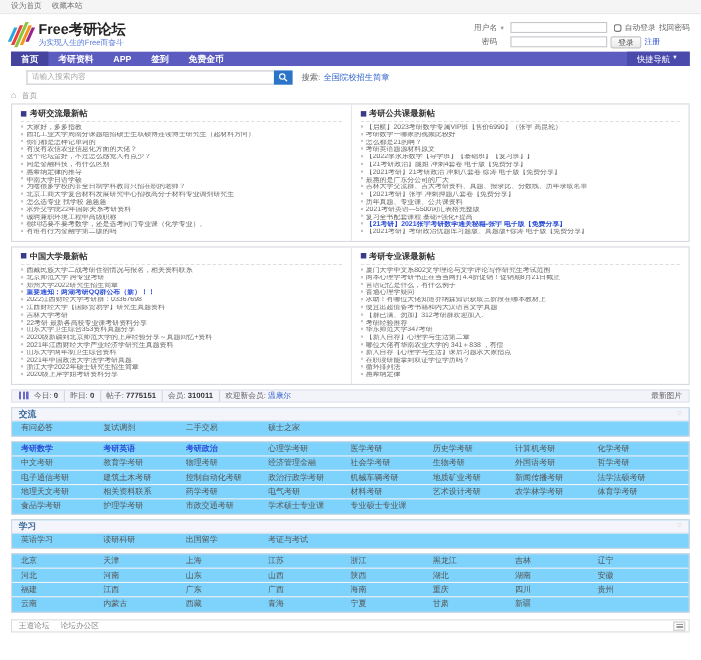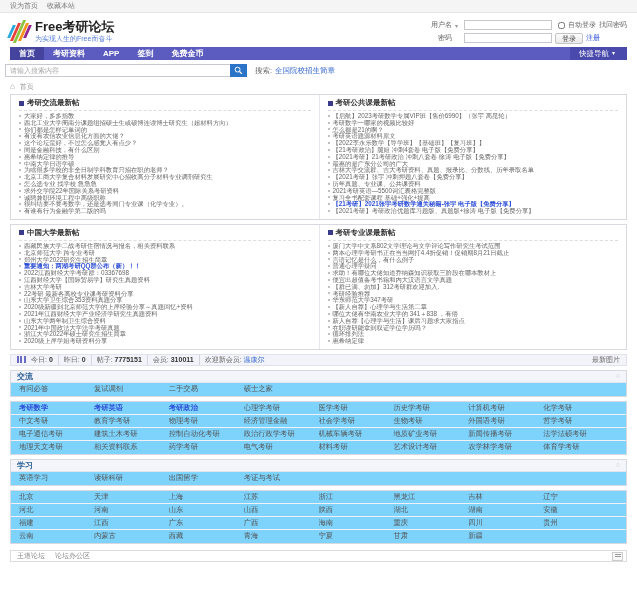--- a/index.html
+++ b/index.html
@@ -40,21 +40,21 @@
   
   .navbar { margin:0 10px; height:13px; background:#5b5bc0; display:flex; align-items:stretch; }
   .nav-items { display:flex; }
   .nav-item { color:#fff; font-size:8px; font-weight:bold; line-height:13px; padding:0 9px; }
   .nav-item.active { background:#44449f; }
   .quick-nav { margin-left:auto; background:#4a4aad; color:#fff; font-size:7.5px;
     line-height:13px; padding:0 9px; display:flex; gap:3px; align-items:flex-start;}
   .quick-nav .caret { color:#fff; }
 
   
-  .search-row { padding:4px 5px 3px; display:flex; align-items:center; gap:0; }
+  .search-row { padding:4px 24px 3px; display:flex; align-items:center; gap:0; }
   .search-input { width:225px; height:13px; border:1px solid #c8c8d0; border-right:none;
     font-size:7px; padding:0 4px; color:#333; }
   .search-input::placeholder { color:#aaa; }
   .search-btn { width:17px; height:13px; background:#2b74c8; border:none; cursor:pointer;
     display:flex; align-items:center; justify-content:center; }
   .hot-lbl { font-size:7.5px; color:#666; margin-left:8px; }
   .hot-lnk { font-size:7.5px; color:#3366cc; margin-left:3px; }
 
   
   .breadcrumb { margin:2px 10px 3px; font-size:7px; color:#999; height:9px; line-height:9px;}
@@ -337,20 +337,27 @@
   <div class="cat-row">
       <a class="cat-cell">地理天文考研</a>
       <a class="cat-cell">相关资料联系</a>
       <a class="cat-cell">药学考研</a>
       <a class="cat-cell">电气考研</a>
       <a class="cat-cell">材料考研</a>
       <a class="cat-cell">艺术设计考研</a>
       <a class="cat-cell">农学林学考研</a>
       <a class="cat-cell">体育学考研</a>
     </div>
+  <div class="cat-row">
+      <a class="cat-cell">食品学考研</a>
+      <a class="cat-cell">护理学考研</a>
+      <a class="cat-cell">市政交通考研</a>
+      <a class="cat-cell">学术硕士专业课</a>
+      <a class="cat-cell">专业硕士专业课</a>
+    </div>
 </div>
 
 <div class="category">
   <div class="cat-head">
     <a class="cat-title">学习</a>
     <span class="cat-toggle">○</span>
   </div>
   <div class="cat-row">
       <a class="cat-cell">英语学习</a>
       <a class="cat-cell">读研科研</a>

